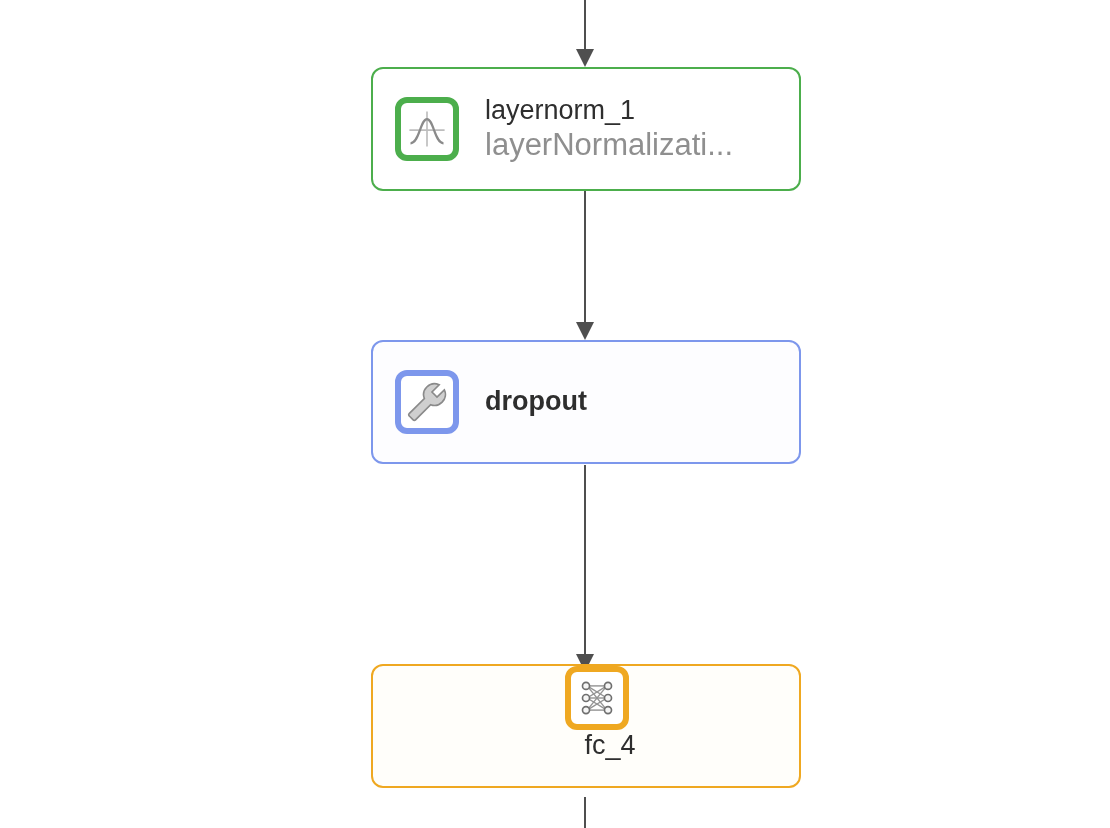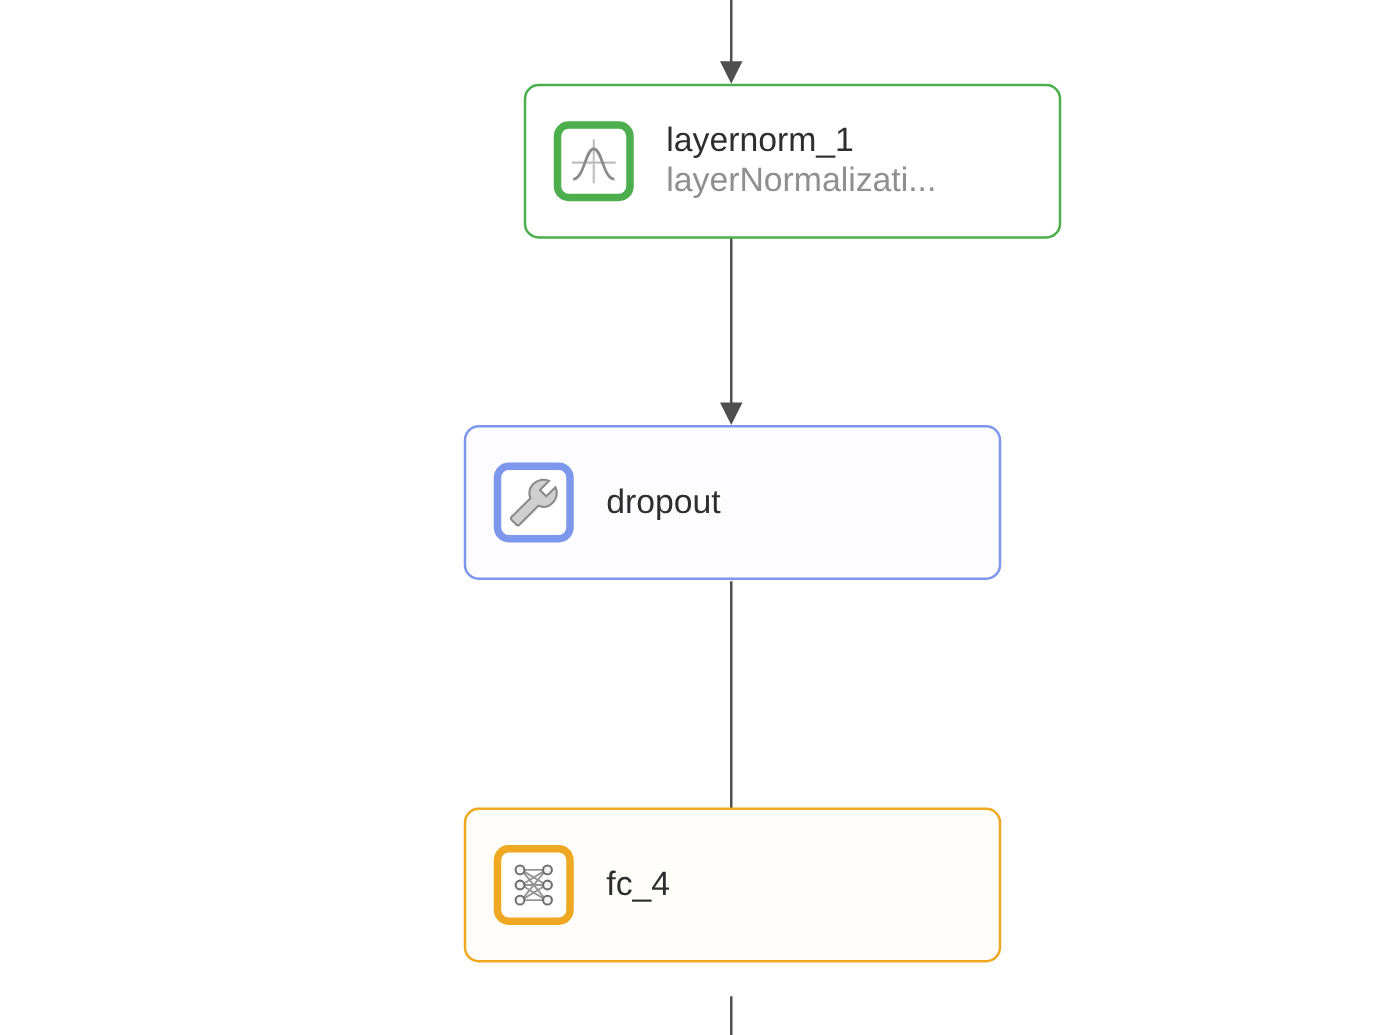--- a/index.html
+++ b/index.html
@@ -47,23 +47,23 @@
     width: 430px;
     height: 124px;
     box-sizing: border-box;
     display: flex;
     align-items: center;
     padding-left: 22px;
     border: 2px solid var(--accent, #888);
     border-radius: 12px;
     background: var(--fill, #ffffff);
   }
-  .node-1 { top: 67px; margin-left: 48px;  }
-  .node-2 { top: 340px; }
-  .node-3 { top: 646px; }
+  .node-1 { top: 67px;  }
+  .node-2 { top: 340px; font-weight: bold; }
+  .node-3 { top: 664px; flex-direction: column; }
 
   .node-icon {
     flex: 0 0 auto;
     width: 64px;
     height: 64px;
     box-sizing: border-box;
     border: 6px solid var(--accent, #888);
     border-radius: 12px;
     background: #ffffff;
     display: flex;
@@ -78,21 +78,21 @@
     margin-left: 26px;
     line-height: 1.18;
     min-width: 0;
   }
   .node-title {
     font-size: 27px;
     color: #2e2e2e;
     white-space: nowrap;
   }
   .node-subtitle {
-    font-size: 27px;
+    font-size: 31px;
     color: #8f8f8f;
     white-space: nowrap;
   }
 </style>
 </head>
 <body>
 
 <div class="canvas">
 
   <div class="edge-line l1"></div>

